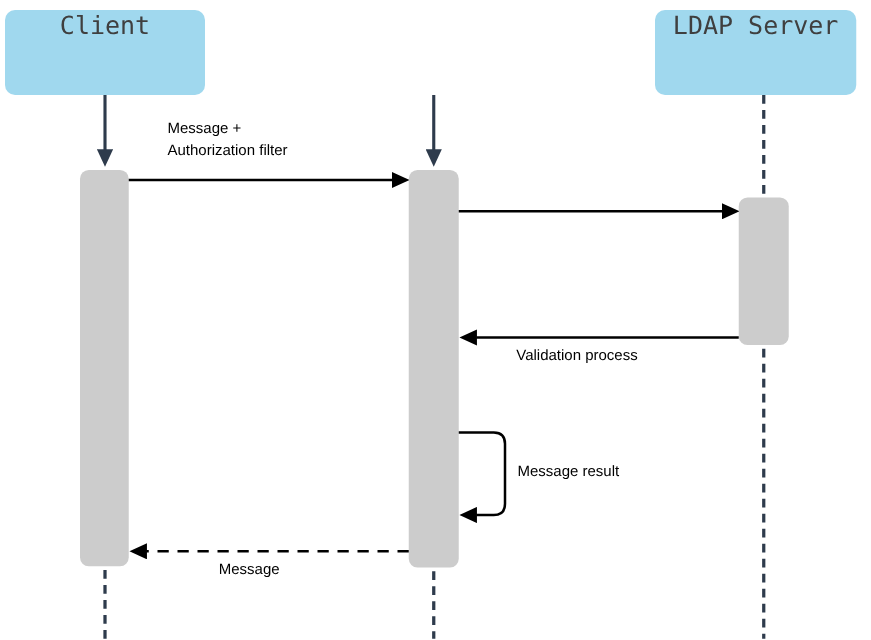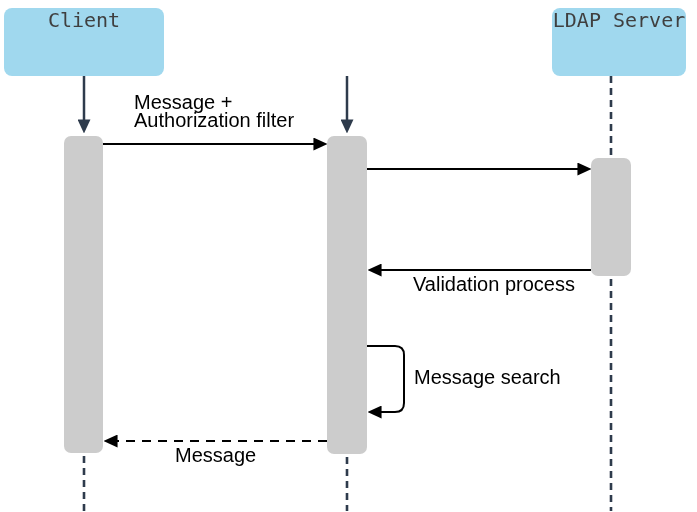--- a/index.html
+++ b/index.html
@@ -25,25 +25,25 @@
     justify-content: center;
   }
   .actor .actor-label {
     font-family: "DejaVu Sans Mono", "Liberation Mono", monospace;
     font-size: 20px;
     color: var(--actor-text, #3F3F3F);
     white-space: nowrap;
   }
   .actor-client { left: 4px; }
   .actor-mule   { left: 267px; }
-  .actor-ldap   { left: 552px; width: 134px; }
+  .actor-ldap   { left: 524px; width: 161px; }
 
   .msg-label {
     position: absolute;
-    font-size: 20px;
+    font-size: 12px;
     line-height: 18px;
     color: var(--message, #000000);
     white-space: nowrap;
   }
   .lbl-msg1 { left: 134px; top: 93px; }
   .lbl-msg2 { left: 377px; top: 144px; }
   .lbl-msg3 { left: 413px; top: 275px; }
   .lbl-msg4 { left: 414px; top: 368px; }
   .lbl-msg5 { left: 175px; top: 446px; }
 
@@ -107,16 +107,16 @@
   </div>
   <div class="actor actor-ldap">
     <span class="actor-label">LDAP Server</span>
   </div>
 
   <div class="msg-label lbl-msg1">
     <div>Message +</div>
     <div>Authorization filter</div>
   </div>
   <div class="msg-label lbl-msg3">Validation process</div>
-  <div class="msg-label lbl-msg4">Message search</div>
+  <div class="msg-label lbl-msg4">Message result</div>
   <div class="msg-label lbl-msg5">Message</div>
 
 </div>
 
 </body></html>

